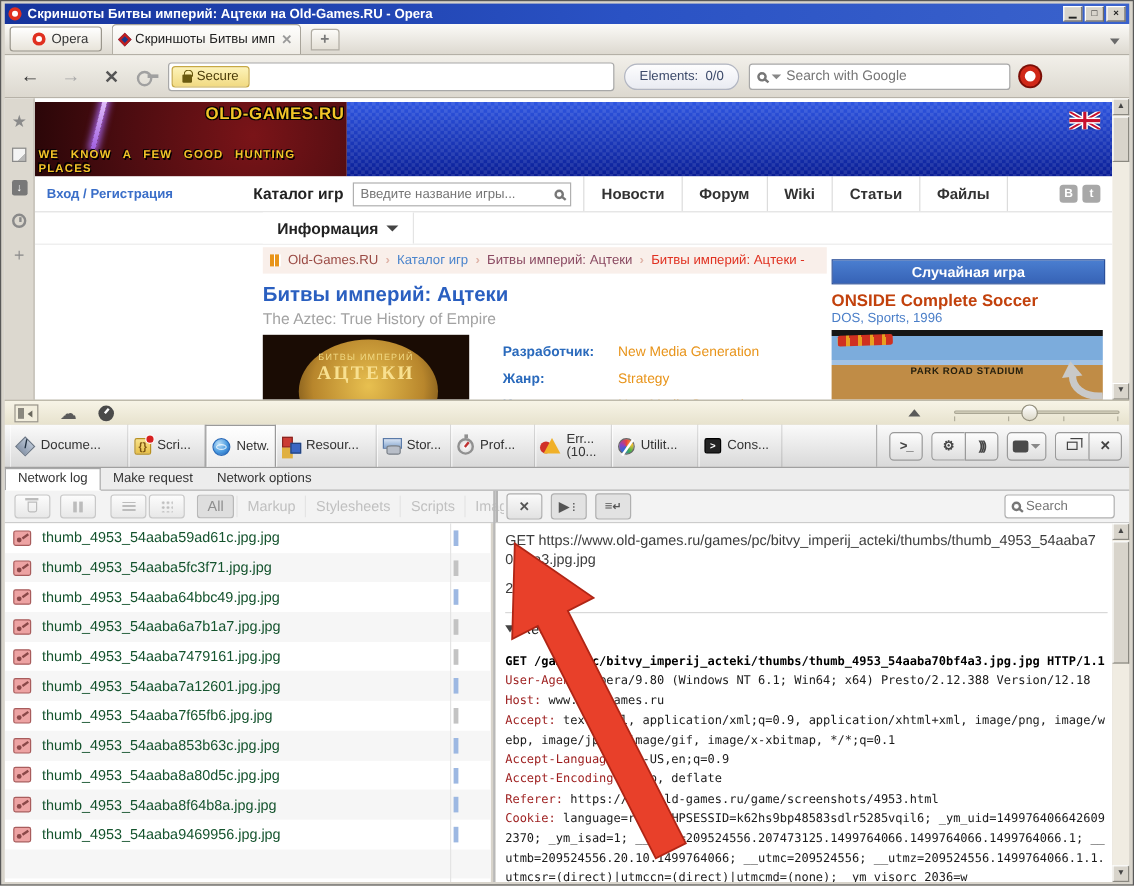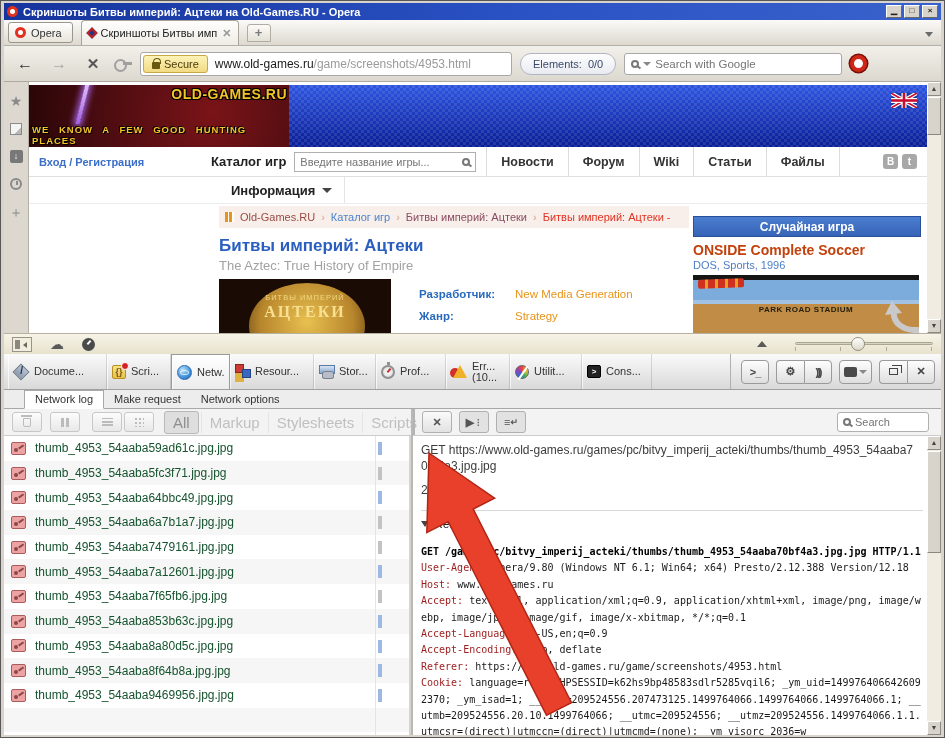--- a/index.html
+++ b/index.html
@@ -10,21 +10,21 @@
   .titlebar{position:absolute;left:3px;right:3px;top:2px;height:17px;display:flex;align-items:center;
     background:linear-gradient(90deg,#16349c,#2a52c4 55%,#3a62cc);color:#fff;font-size:11px;font-weight:bold;padding:0 3px}
   .o-logo{width:11px;height:11px;border:3px solid #e03020;border-radius:50%;background:#fff;margin-right:5px;flex:0 0 auto}
   .wbtns{margin-left:auto;display:flex;gap:2px}
   .wbtn{width:16px;height:13px;background:#d8d4cb;border:1px solid;border-color:#fff #6a6864 #6a6864 #fff;
     color:#222;font-size:8px;line-height:10px;text-align:center;font-weight:bold;cursor:default}
 
   
   .tabbar{position:absolute;left:3px;right:3px;top:19px;height:26px;background:linear-gradient(#fbfaf7,#ddd9d0);
     border-bottom:1px solid #b4b0a6;display:flex;align-items:flex-end}
-  .operabtn{margin:0 8px 2px 4px;height:21px;display:flex;align-items:center;gap:5px;padding:0 10px 0 6px;
+  .operabtn{margin:0 8px 2px 4px;height:21px;display:flex;align-items:center;gap:5px;padding:0 10px 0 18px;
     background:linear-gradient(#fff,#e8e4da);border:1px solid #9a968c;border-radius:3px;font-size:11px;color:#333}
   .operabtn .o-logo{margin:0}
   .btab{width:158px;height:25px;background:linear-gradient(#fefefd,#efece5);border:1px solid #a8a49a;border-bottom:none;
     border-radius:4px 4px 0 0;display:flex;align-items:center;padding:0 6px;gap:5px;font-size:11px;color:#222}
   .fav{width:8px;height:8px;background:#1a3a8c;border:2px solid #c02020;transform:rotate(45deg);flex:0 0 auto}
   .btab .tlabel{flex:1;white-space:nowrap;overflow:hidden}
   .tclose{color:#9a9a9a;font-size:11px;font-weight:bold}
   .newtab{width:24px;height:18px;margin:0 0 3px 8px;border:1px solid #b0aca2;border-radius:3px 3px 0 0;
     background:linear-gradient(#fcfbf8,#e4e0d6);color:#7a7a7a;font-size:13px;font-weight:bold;text-align:center;line-height:15px}
   .tabchev{margin-left:auto;margin-right:8px;margin-bottom:8px;width:0;height:0;border-left:4px solid transparent;border-right:4px solid transparent;border-top:5px solid #6a6a6a}
@@ -176,35 +176,35 @@
   .console-icon{width:14px;height:13px;background:#222;border:1px solid #000;border-radius:2px;color:#fff;font-size:8px;line-height:12px;text-align:center;font-weight:bold}
   .dtbtns{margin-left:auto;display:flex;align-items:center;gap:7px;padding-right:6px;border-left:1px solid #b0b0b0;padding-left:10px}
   .dbtn{height:24px;min-width:28px;border:1px solid #9a9a9a;border-radius:4px;background:linear-gradient(#fdfdfd,#dedede);
     display:flex;align-items:center;justify-content:center;font-size:11px;color:#444;font-weight:bold;padding:0 4px;gap:2px}
   .dbtn.grpl{border-radius:4px 0 0 4px;border-right:none}.dbtn.grpr{border-radius:0 4px 4px 0}
   .filmic{width:13px;height:10px;background:#4a4a4a;border-radius:2px}
   .detic{width:9px;height:7px;border:1.5px solid #444;position:relative}
   .detic::after{content:'';position:absolute;left:2px;top:-4px;width:9px;height:7px;border:1.5px solid #444;border-left:none;border-bottom:none}
 
   
-  .subtabs{position:absolute;left:3px;right:3px;top:389px;height:19px;background:#ededed;border-bottom:1px solid #a8a8a8;display:flex;align-items:flex-end;font-size:11px;color:#333;padding-left:20px}
+  .subtabs{position:absolute;left:3px;right:3px;top:389px;height:19px;background:#ededed;border-bottom:1px solid #a8a8a8;display:flex;align-items:flex-end;font-size:11px;color:#333;padding-left:0}
   .stab{padding:2px 10px 3px}
   .stab.act{background:#fff;border:1px solid #a8a8a8;border-bottom:1px solid #fff;margin-bottom:-1px}
 
   
   .dtoolbar{position:absolute;left:3px;right:3px;top:408px;height:27px;background:#f3f3f3;border-bottom:1px solid #ccc;display:flex;align-items:center}
   .tbtn{height:20px;width:30px;margin-left:8px;border:1px solid #c8c8c8;border-radius:3px;background:linear-gradient(#fcfcfc,#e8e8e8);
     display:flex;align-items:center;justify-content:center}
   .i-trash{width:8px;height:9px;border:1.5px solid #bcbcbc;border-radius:0 0 2px 2px;position:relative}
   .i-trash::before{content:'';position:absolute;top:-4px;left:-3px;width:11px;height:2px;background:#bcbcbc}
   .i-pause{width:8px;height:9px;border-left:3px solid #bcbcbc;border-right:3px solid #bcbcbc}
   .i-list{width:11px;height:8px;background:repeating-linear-gradient(#bcbcbc 0 1.5px,transparent 1.5px 3.2px)}
   .i-grid{width:10px;height:10px;background:radial-gradient(circle,#bcbcbc 1px,transparent 1.2px);background-size:4px 4px}
   .filters{flex:0 0 256px;margin-left:10px;display:flex;align-items:center;overflow:hidden;white-space:nowrap}
-  .filt{padding:2px 8px;font-size:15px;color:#c0c0c0;border-left:1px solid #e4e4e4;flex:0 0 auto}
+  .filt{padding:2px 8px;font-size:12px;color:#c0c0c0;border-left:1px solid #e4e4e4;flex:0 0 auto}
   .filt:first-child{border-left:none;background:#dedede;border:1px solid #b8b8b8;border-radius:3px;color:#8e8e8e;margin-right:2px}
   .rtool{position:absolute;left:409px;right:0;top:0;bottom:0;border-left:2px solid #b4b4b4;display:flex;align-items:center}
   .rbtn{height:22px;min-width:30px;margin-left:7px;border:1px solid #b0b0b0;border-radius:3px;background:linear-gradient(#fafafa,#e2e2e2);
     display:flex;align-items:center;justify-content:center;font-size:11px;color:#555;font-weight:bold;padding:0 5px}
   .rbtn.pressed{background:#e2e2e2}
   .dtsearch{position:absolute;right:12px;width:92px;height:20px;border:1px solid #b0b0b0;border-radius:3px;background:#fff;
     display:flex;align-items:center;padding:0 5px;gap:4px}
   .dtsearch input{font-size:11px}
 
   
@@ -265,21 +265,20 @@
   <div class="addrbar">
     <span class="navgl back">←</span>
     <span class="navgl fwd">→</span>
     <span class="navgl stopx">✕</span>
     <span class="keyic"></span>
     <div class="urlfield">
       <span class="secure">
         <span class="lockic"></span>
         <span>Secure</span>
       </span>
-      <span class="urltext"><span class="uhost">www.old-games.ru</span><span class="upath">/game/screenshots/4953.html</span></span>
     </div>
     <div class="elements">
       <span>Elements:</span>
       <span>0/0</span>
     </div>
     <div class="gsearch">
       <span class="mag"></span>
       <span class="caret"></span>
       <input placeholder="Search with Google" style="">
     </div>

